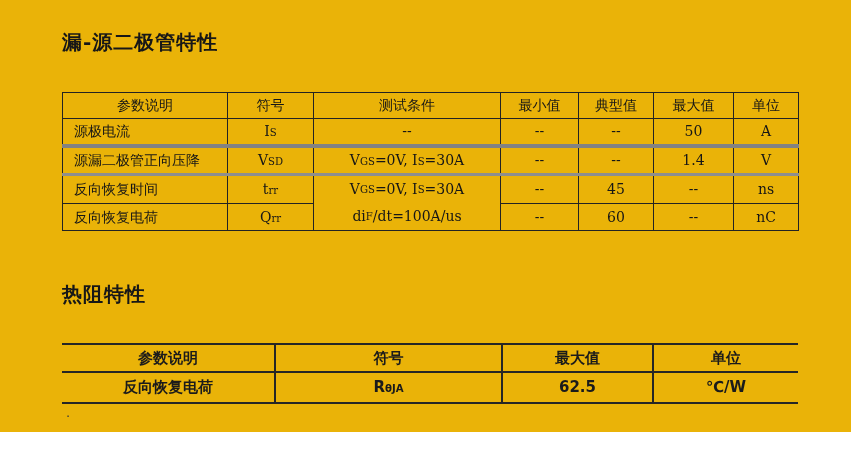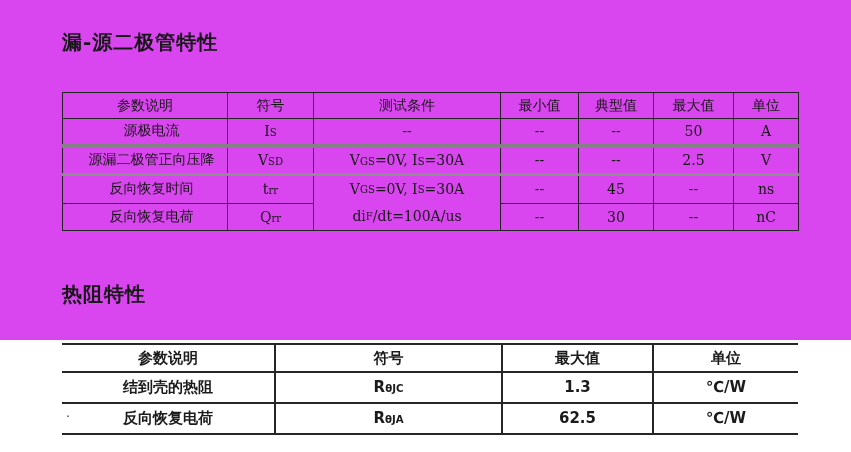--- a/index.html
+++ b/index.html
@@ -1,20 +1,20 @@
 <!DOCTYPE html>
 <html><head>
 <meta charset="utf-8">
 <style>
   html, body { margin:0; padding:0; background:#ffffff; }
   body {
     width:851px; height:452px; overflow:hidden;
     font-family:"DejaVu Serif","Liberation Serif",serif;
   }
-  .page { position:relative; width:851px; height:340px; background:#d946ef; }
+  .page { position:relative; width:851px; height:432px; background:#eab308; }
 
   .sec-title {
     position:absolute; left:62px; margin:0;
     font-size:20px; font-weight:bold; color:#171717;
     font-family:"DejaVu Serif","Liberation Serif",serif;
     letter-spacing:1px; white-space:nowrap;
   }
   .t1 { top:29px; }
   .t2 { top:281px;text-align:center; }
 
@@ -25,21 +25,21 @@
     font-size:14px; color:#161616;
     font-family:"DejaVu Serif","Liberation Serif",serif;
   }
   .tbl1 th, .tbl1 td {
     border:1.5px solid #232323;
     text-align:center; vertical-align:middle;
     height:25px; padding:0 4px;
     font-weight:normal; line-height:1.15;
     overflow:hidden; white-space:nowrap;
   }
-  .tbl1 td.param { text-align:center; padding-left:17px;font-family:Liberation Serif, serif; }
+  .tbl1 td.param { text-align:left; padding-left:11px; }
   .tbl1 tr.rA td { border-bottom:4px solid #828282; }
   .tbl1 tr.rB td { border-bottom:3px solid #8e8e8e;margin-top:36px; }
   .tbl1 td.condspan div { height:27px; display:flex; align-items:center; justify-content:center; }
   .sm { font-size:0.72em; }
 
   
   .tbl2 {
     position:absolute; left:62px; top:343px; width:736px;
     border-collapse:collapse; table-layout:fixed;
     font-size:15px; color:#1b1b1b;
@@ -99,40 +99,40 @@
         <td>--</td>
         <td>50</td>
         <td>A</td>
       </tr>
       <tr class="rB">
         <td class="param">源漏二极管正向压降</td>
         <td>V<span class="sm">SD</span></td>
         <td>V<span class="sm">GS</span>=0V, I<span class="sm">S</span>=30A</td>
         <td>--</td>
         <td>--</td>
-        <td>2.5</td>
+        <td>1.4</td>
         <td>V</td>
       </tr>
       <tr>
         <td class="param">反向恢复时间</td>
         <td>t<span class="sm">rr</span></td>
         <td class="condspan" rowspan="2">
           <div>V<span class="sm">GS</span>=0V, I<span class="sm">S</span>=30A</div>
           <div>di<span class="sm">F</span>/dt=100A/us</div>
         </td>
         <td>--</td>
         <td>45</td>
         <td>--</td>
         <td>ns</td>
       </tr>
       <tr>
         <td class="param">反向恢复电荷</td>
         <td>Q<span class="sm">rr</span></td>
         <td>--</td>
-        <td>30</td>
+        <td>60</td>
         <td>--</td>
         <td>nC</td>
       </tr>
     </tbody>
   </table>
 
   <h1 class="sec-title t2">热阻特性</h1>
 
   <table class="tbl2">
     <colgroup>
@@ -144,26 +144,20 @@
     <thead>
       <tr>
         <th>参数说明</th>
         <th>符号</th>
         <th>最大值</th>
         <th>单位</th>
       </tr>
     </thead>
     <tbody>
       <tr>
-        <td>结到壳的热阻</td>
-        <td>R<span class="sm">θJC</span></td>
-        <td>1.3</td>
-        <td>℃/W</td>
-      </tr>
-      <tr>
         <td>反向恢复电荷</td>
         <td>R<span class="sm">θJA</span></td>
         <td>62.5</td>
         <td>℃/W</td>
       </tr>
     </tbody>
   </table>
 
   <span class="stray-dot">·</span>
 

